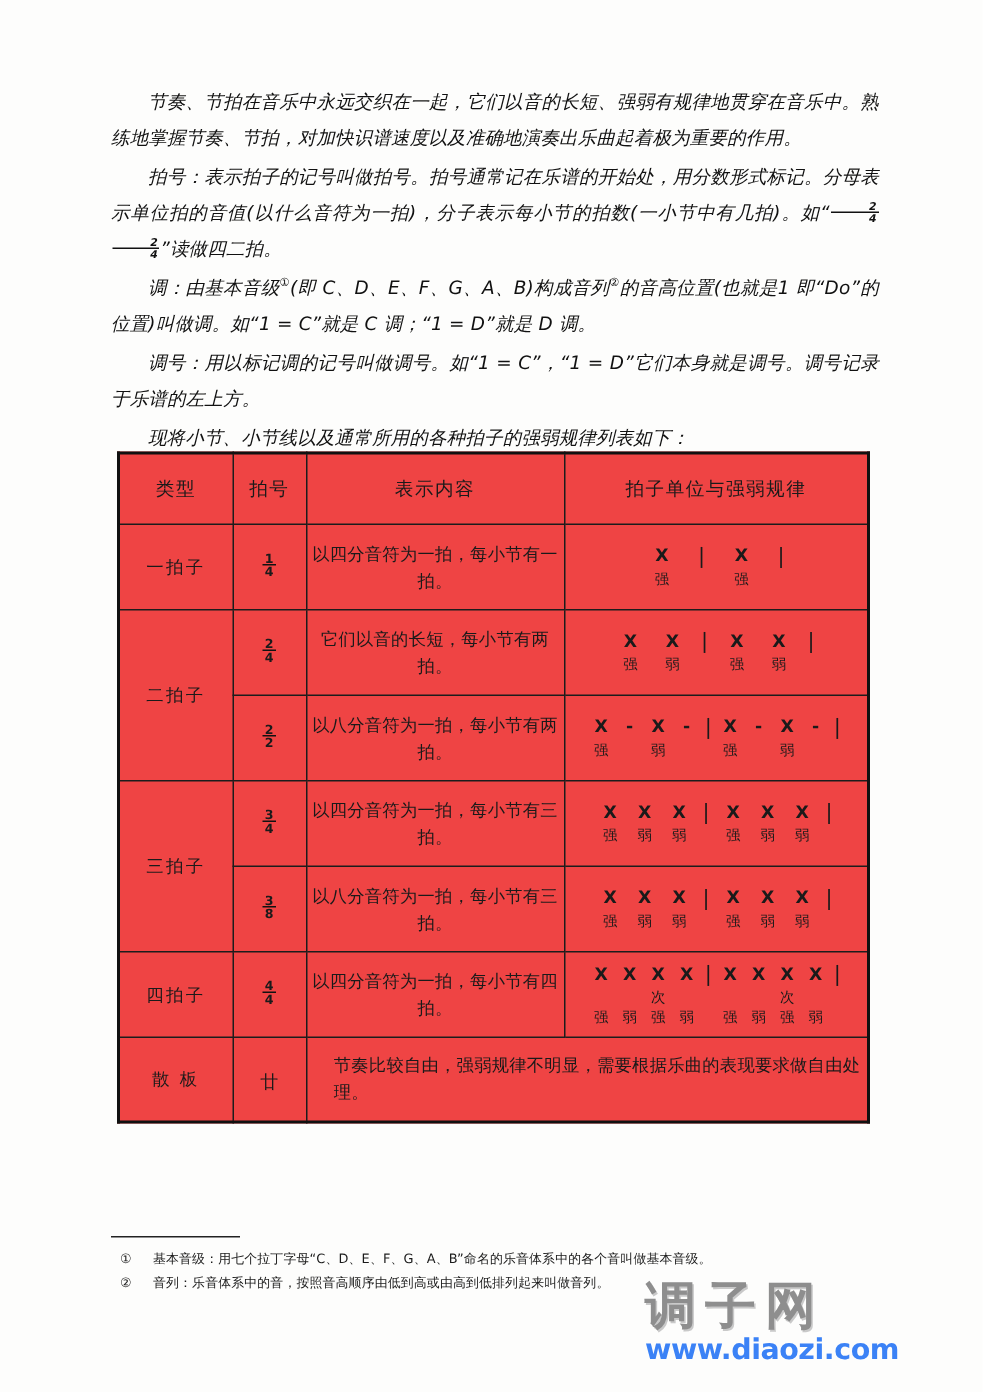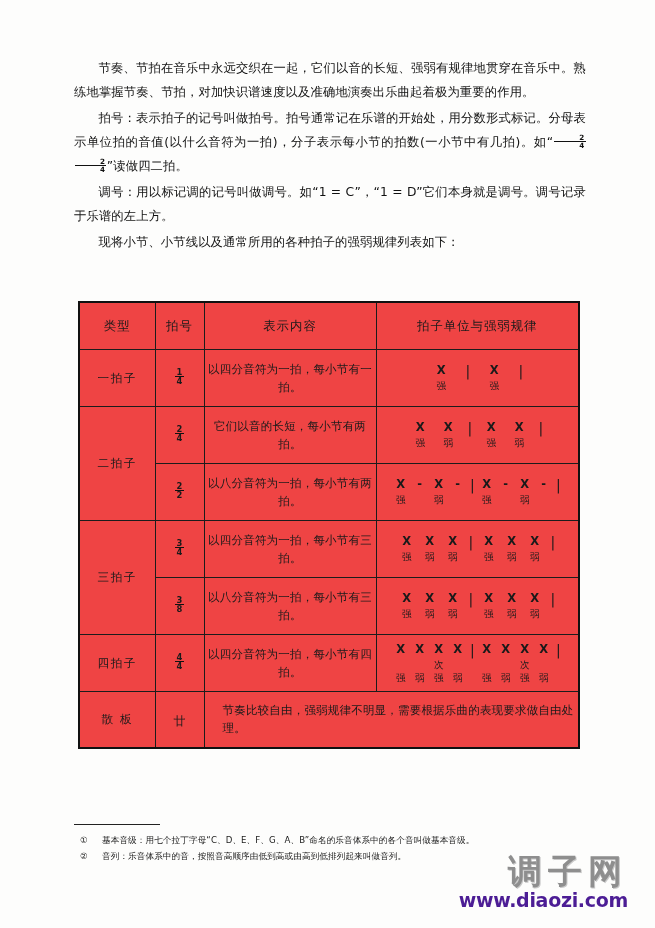--- a/index.html
+++ b/index.html
@@ -27,20 +27,21 @@
     width: 512px;
   }
   p.body-text {
     margin: 0 0 2px 0;
     font-size: 12.3px;
     line-height: 24px;
     text-align: justify;
     text-justify: inter-ideograph;
     letter-spacing: 0.15px;
     color: #111;
+    font-style: italic;
   }
   p.indent { text-indent: 2em; }
   .section-head {
     margin: 2px 0 1px 0;
     font-size: 12.6px;
     line-height: 24px;
     font-weight: bold;
     text-indent: 1em;
     letter-spacing: 0.4px;
   }
@@ -179,54 +180,55 @@
     font-size: 8.6px;
     line-height: 16px;
     letter-spacing: 0.1px;
   }
   .fn-mark { width: 22px; flex: 0 0 22px; text-align: left; padding-left: 6px; }
   .fn-text { flex: 1; }
 
   
   .watermark {
     position: absolute;
-    left: 406px;
+    left: 430px;
     top: 852px;
     width: 222px;
-    text-align: right;
+    text-align: left;
     user-select: none;
   }
   .wm-cn {
     font-size: 34px;
     font-weight: bold;
     letter-spacing: 6px;
     color: #8e8e8e;
     line-height: 38px;
     text-shadow: 1px 1px 0 #c9c9c9;
   }
   .wm-url {
     font-size: 19px;
     font-weight: bold;
     letter-spacing: -0.3px;
-    color: #4c1d95;
+    color: #3b82f6;
     line-height: 24px;
     margin-top: -2px;
   }
 </style>
 </head>
 <body>
 
 <div class="page">
 
   <div class="content">
     <p class="body-text indent">节奏、节拍在音乐中永远交织在一起，它们以音的长短、强弱有规律地贯穿在音乐中。熟练地掌握节奏、节拍，对加快识谱速度以及准确地演奏出乐曲起着极为重要的作用。</p>
 
 
     <p class="body-text indent"><span>拍号：表示拍子的记号叫做拍号。拍号通常记在乐谱的开始处，用分数形式标记。分母表示单位拍的音值(以什么音符为一拍)，分子表示每小节的拍数(一小节中有几拍)。如“</span><span class="frac"><span class="num">2</span><span class="den">4</span></span><span class="frac"><span class="num">2</span><span class="den">4</span></span><span>”读做四二拍。</span></p>
 
+    <p class="body-text indent"><span>调：由基本音级</span><sup class="fn">①</sup><span>(即 C、D、E、F、G、A、B)构成音列</span><sup class="fn">②</sup><span>的音高位置(也就是1 即“Do”的位置)叫做调。如“1 = C”就是 C 调；“1 = D”就是 D 调。</span></p>
 
     <p class="body-text indent">调号：用以标记调的记号叫做调号。如“1 = C”，“1 = D”它们本身就是调号。调号记录于乐谱的左上方。</p>
 
     <p class="body-text indent">现将小节、小节线以及通常所用的各种拍子的强弱规律列表如下：</p>
   </div>
 
   <div class="rhythm-table-wrap">
     <table class="rhythm">
       <colgroup>
         <col class="c-type">

